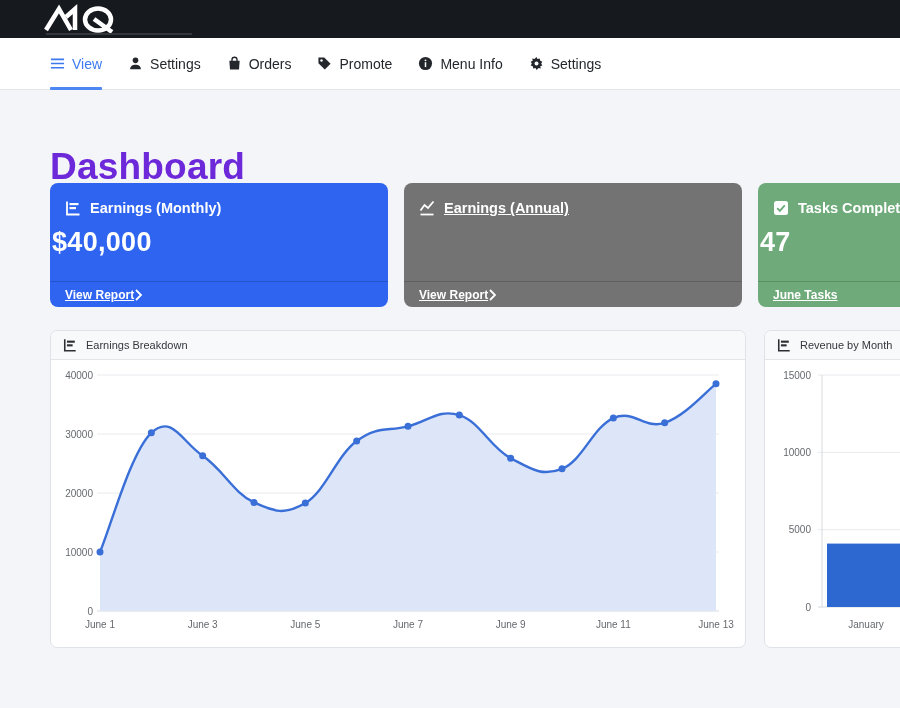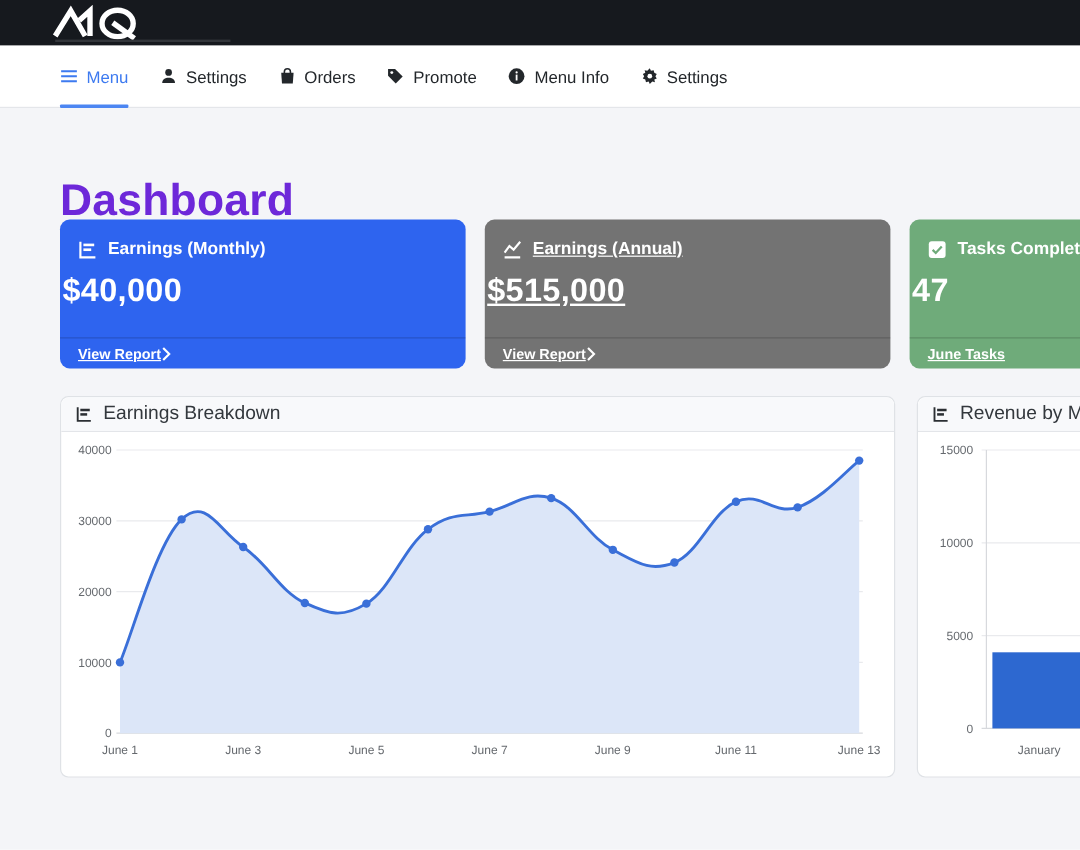--- a/index.html
+++ b/index.html
@@ -38,21 +38,21 @@
   .stat-link { font-size:12px; font-weight:bold; color:#fff; text-decoration:underline; cursor:pointer; }
   .stat-footer svg { width:9px; height:12px; }
 
   
   .chart-card { position:absolute; top:330px; background:#fff; border:1px solid #dfe2e6;
                 border-radius:7px; }
   .chart-card.left { left:50px; width:696px; height:318px; }
   .chart-card.right { left:764px; width:341px; height:318px; }
   .chart-header { height:29px; background:#f8f9fb; border-bottom:1px solid #e3e5e9;
                   display:flex; align-items:center; gap:9px; padding:0 12px;
-                  font-size:16px; color:#33383d; border-radius:7px 7px 0 0; }
+                  font-size:11px; color:#33383d; border-radius:7px 7px 0 0; }
   .chart-header svg { width:14px; height:14px; flex:none; }
   svg.chart { display:block; }
   svg.chart text { font-family:"Liberation Sans", sans-serif; }
 </style>
 </head>
 <body>
 
 <div class="screen">
 
   <div class="topbar">
@@ -65,21 +65,21 @@
       </svg>
     </div>
     <div class="logo-underline"></div>
   </div>
 
   <div class="navbar">
     <div class="nav-item active">
       <svg viewBox="0 0 16 16">
         <path d="M1 3.5h14M1 8h14M1 12.5h14" stroke="currentColor" stroke-width="1.8" fill="none"></path>
       </svg>
-      <span>Menu</span>
+      <span>View</span>
       <div class="active-underline"></div>
     </div>
     <div class="nav-item">
       <svg viewBox="0 0 16 16">
         <circle cx="8" cy="4.6" r="3" fill="currentColor"></circle>
         <path d="M2.3 14c0-3.2 2.6-4.7 5.7-4.7s5.7 1.5 5.7 4.7z" fill="currentColor"></path>
       </svg>
       <span>Settings</span>
     </div>
     <div class="nav-item">
@@ -136,21 +136,20 @@
     </div>
 
     <div class="stat-card" style="background: #737373; text-decoration: underline;">
       <div class="stat-head">
         <svg viewBox="0 0 16 16">
           <path d="M1.5 10.5l4-5.5 3.5 3 5.5-6.5" fill="none" stroke="currentColor" stroke-width="1.8"></path>
           <path d="M1.5 14.5h13" stroke="currentColor" stroke-width="1.8"></path>
         </svg>
         <span>Earnings (Annual)</span>
       </div>
-      <div class="stat-value">$515,000</div>
       <div class="stat-footer">
         <span class="stat-link">View Report</span>
         <svg viewBox="0 0 9 12">
           <path d="M2 1l5 5-5 5" fill="none" stroke="#fff" stroke-width="1.8"></path>
         </svg>
       </div>
     </div>
 
     <div class="stat-card" style="background: rgb(111, 171, 122);">
       <div class="stat-head">

